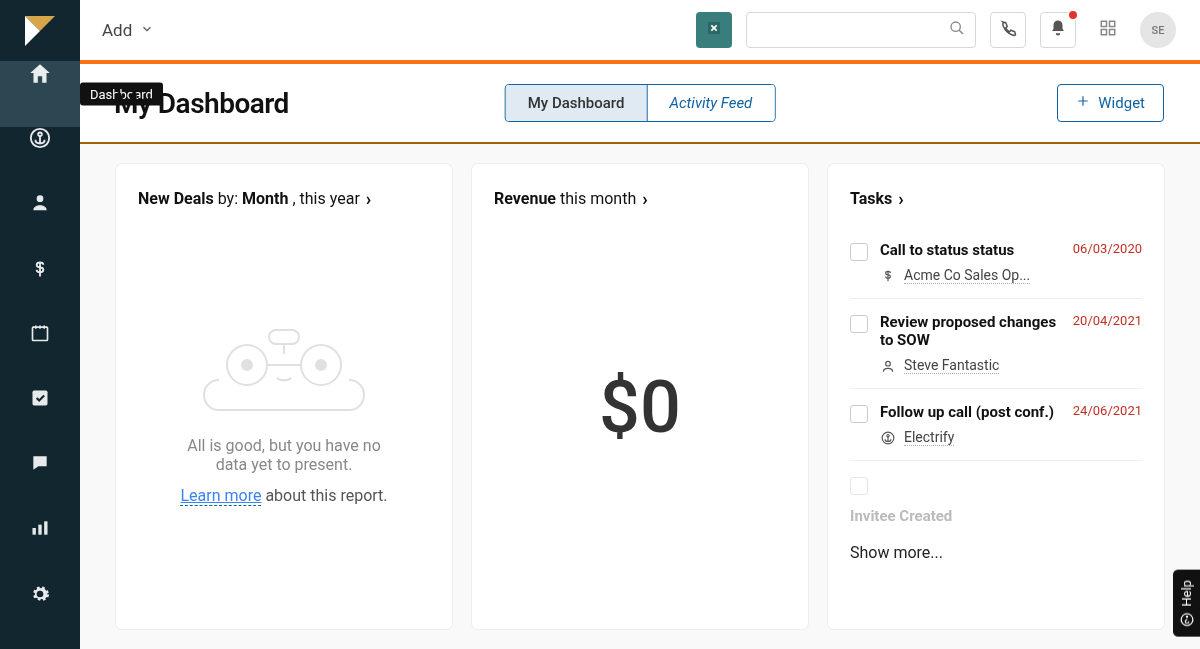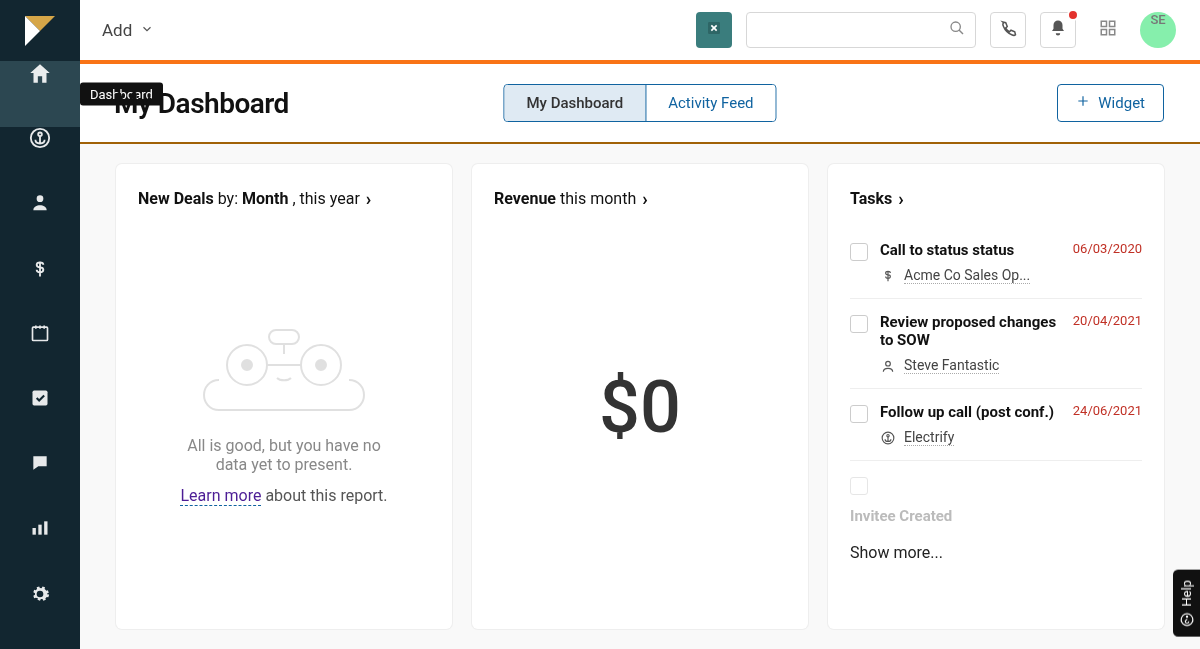--- a/index.html
+++ b/index.html
@@ -19,46 +19,46 @@
 
   
   .topbar { height:64px; border-bottom:4px solid #f97316; display:flex; align-items:center; padding:0 24px 0 18px; gap:14px; }
   .add-btn { display:flex; align-items:center; gap:8px; color:#444; font-size:17px; cursor:pointer; padding:6px 4px; }
   .spacer { flex:1; }
   .icon-box { width:36px; height:36px; border-radius:4px; background:#3a7d7d; display:flex; align-items:center; justify-content:center; color:#fff; }
   .search-wrap { width:230px; height:36px; border:1px solid #d7d7d7; border-radius:4px; display:flex; align-items:center; padding:0 10px; color:#888; }
   .search-wrap input { border:none; outline:none; flex:1; font-size:14px; }
   .top-btn { width:36px; height:36px; border:1px solid #d7d7d7; border-radius:4px; display:flex; align-items:center; justify-content:center; color:#555; cursor:pointer; position:relative; background:#fff; }
   .bell-dot { position:absolute; top:-4px; right:-4px; width:12px; height:12px; border-radius:50%; background:#e3322d; border:2px solid #fff; }
-  .avatar { width:36px; height:36px; border-radius:50%; background:#86efac; display:flex; align-items:flex-start; justify-content:center; color:#777; font-size:13px; font-weight:500; }
+  .avatar { width:36px; height:36px; border-radius:50%; background:#e5e5e5; display:flex; align-items:center; justify-content:center; color:#777; font-size:11px; font-weight:500; }
 
   
   .header-row { display:flex; align-items:center; padding:20px 36px 20px 34px; border-bottom:2px solid #a16207; position:relative; }
   .page-title { font-size:28px; font-weight:600; letter-spacing:-0.5px; color:#111; }
   .tabs { position:absolute; left:50%; transform:translateX(-50%); display:flex; border:1px solid #1063a0; border-radius:4px; overflow:hidden; }
   .tab { padding:9px 22px; font-size:15px; color:#1063a0; cursor:pointer; background:#fff; }
   .tab.active { background:#dfeaf3; color:#333; font-weight:500; }
-  .tab + .tab { border-left:1px solid #1063a0; }
+  .tab + .tab { border-left:1px solid #1063a0;font-style:italic; }
   .widget-btn { margin-left:auto; display:flex; align-items:center; gap:8px; border:1px solid #1063a0; color:#1063a0; padding:9px 18px; border-radius:4px; font-size:15px; cursor:pointer; background:#fff; }
 
   
   .content { flex:1; background:#f9f9f9; padding:20px 36px; display:flex; gap:20px; overflow:hidden; }
   .card { background:#fff; border-radius:6px; box-shadow:0 0 0 1px #eee; padding:24px 22px; }
   .card-a { flex:1; display:flex; flex-direction:column; }
   .card-b { flex:1; display:flex; flex-direction:column; }
   .card-c { flex:1; display:flex; flex-direction:column; padding-bottom:10px; max-width:360px; }
 
   .card-title { font-size:16px; color:#111; display:flex; align-items:center; gap:4px; }
   .card-title .bold { font-weight:700; }
   .card-title .chev { font-size:18px; color:#111; font-weight:700; margin-left:2px; }
 
   .empty { flex:1; display:flex; flex-direction:column; align-items:center; justify-content:center; text-align:center; color:#888; gap:12px; }
   .empty svg { opacity:.6; }
   .empty .line { font-size:16px; color:#888; max-width:220px; }
-  .empty .learn { color:#4c1d95; border-bottom:1px dashed #1063a0; cursor:pointer; }
+  .empty .learn { color:#3b82f6; border-bottom:1px dashed #1063a0; cursor:pointer;text-decoration:underline; }
   .report-line { font-size:16px; color:#555; }
 
   .big-val { flex:1; display:flex; align-items:center; justify-content:center; font-size:72px; font-weight:500; color:#333; }
 
   .tasks-list { margin-top:18px; overflow:hidden; }
   .task { padding:14px 0 14px 0; border-bottom:1px solid #eee; display:flex; gap:12px; }
   .task:last-of-type { border-bottom:none;flex-direction:column; }
   .chk { width:18px; height:18px; border:1.5px solid #ccc; border-radius:3px; flex:none; margin-top:2px; cursor:pointer; }
   .task-body { flex:1; display:flex; flex-direction:column; gap:8px; }
   .task-row1 { display:flex; justify-content:space-between; align-items:flex-start; gap:10px; }

